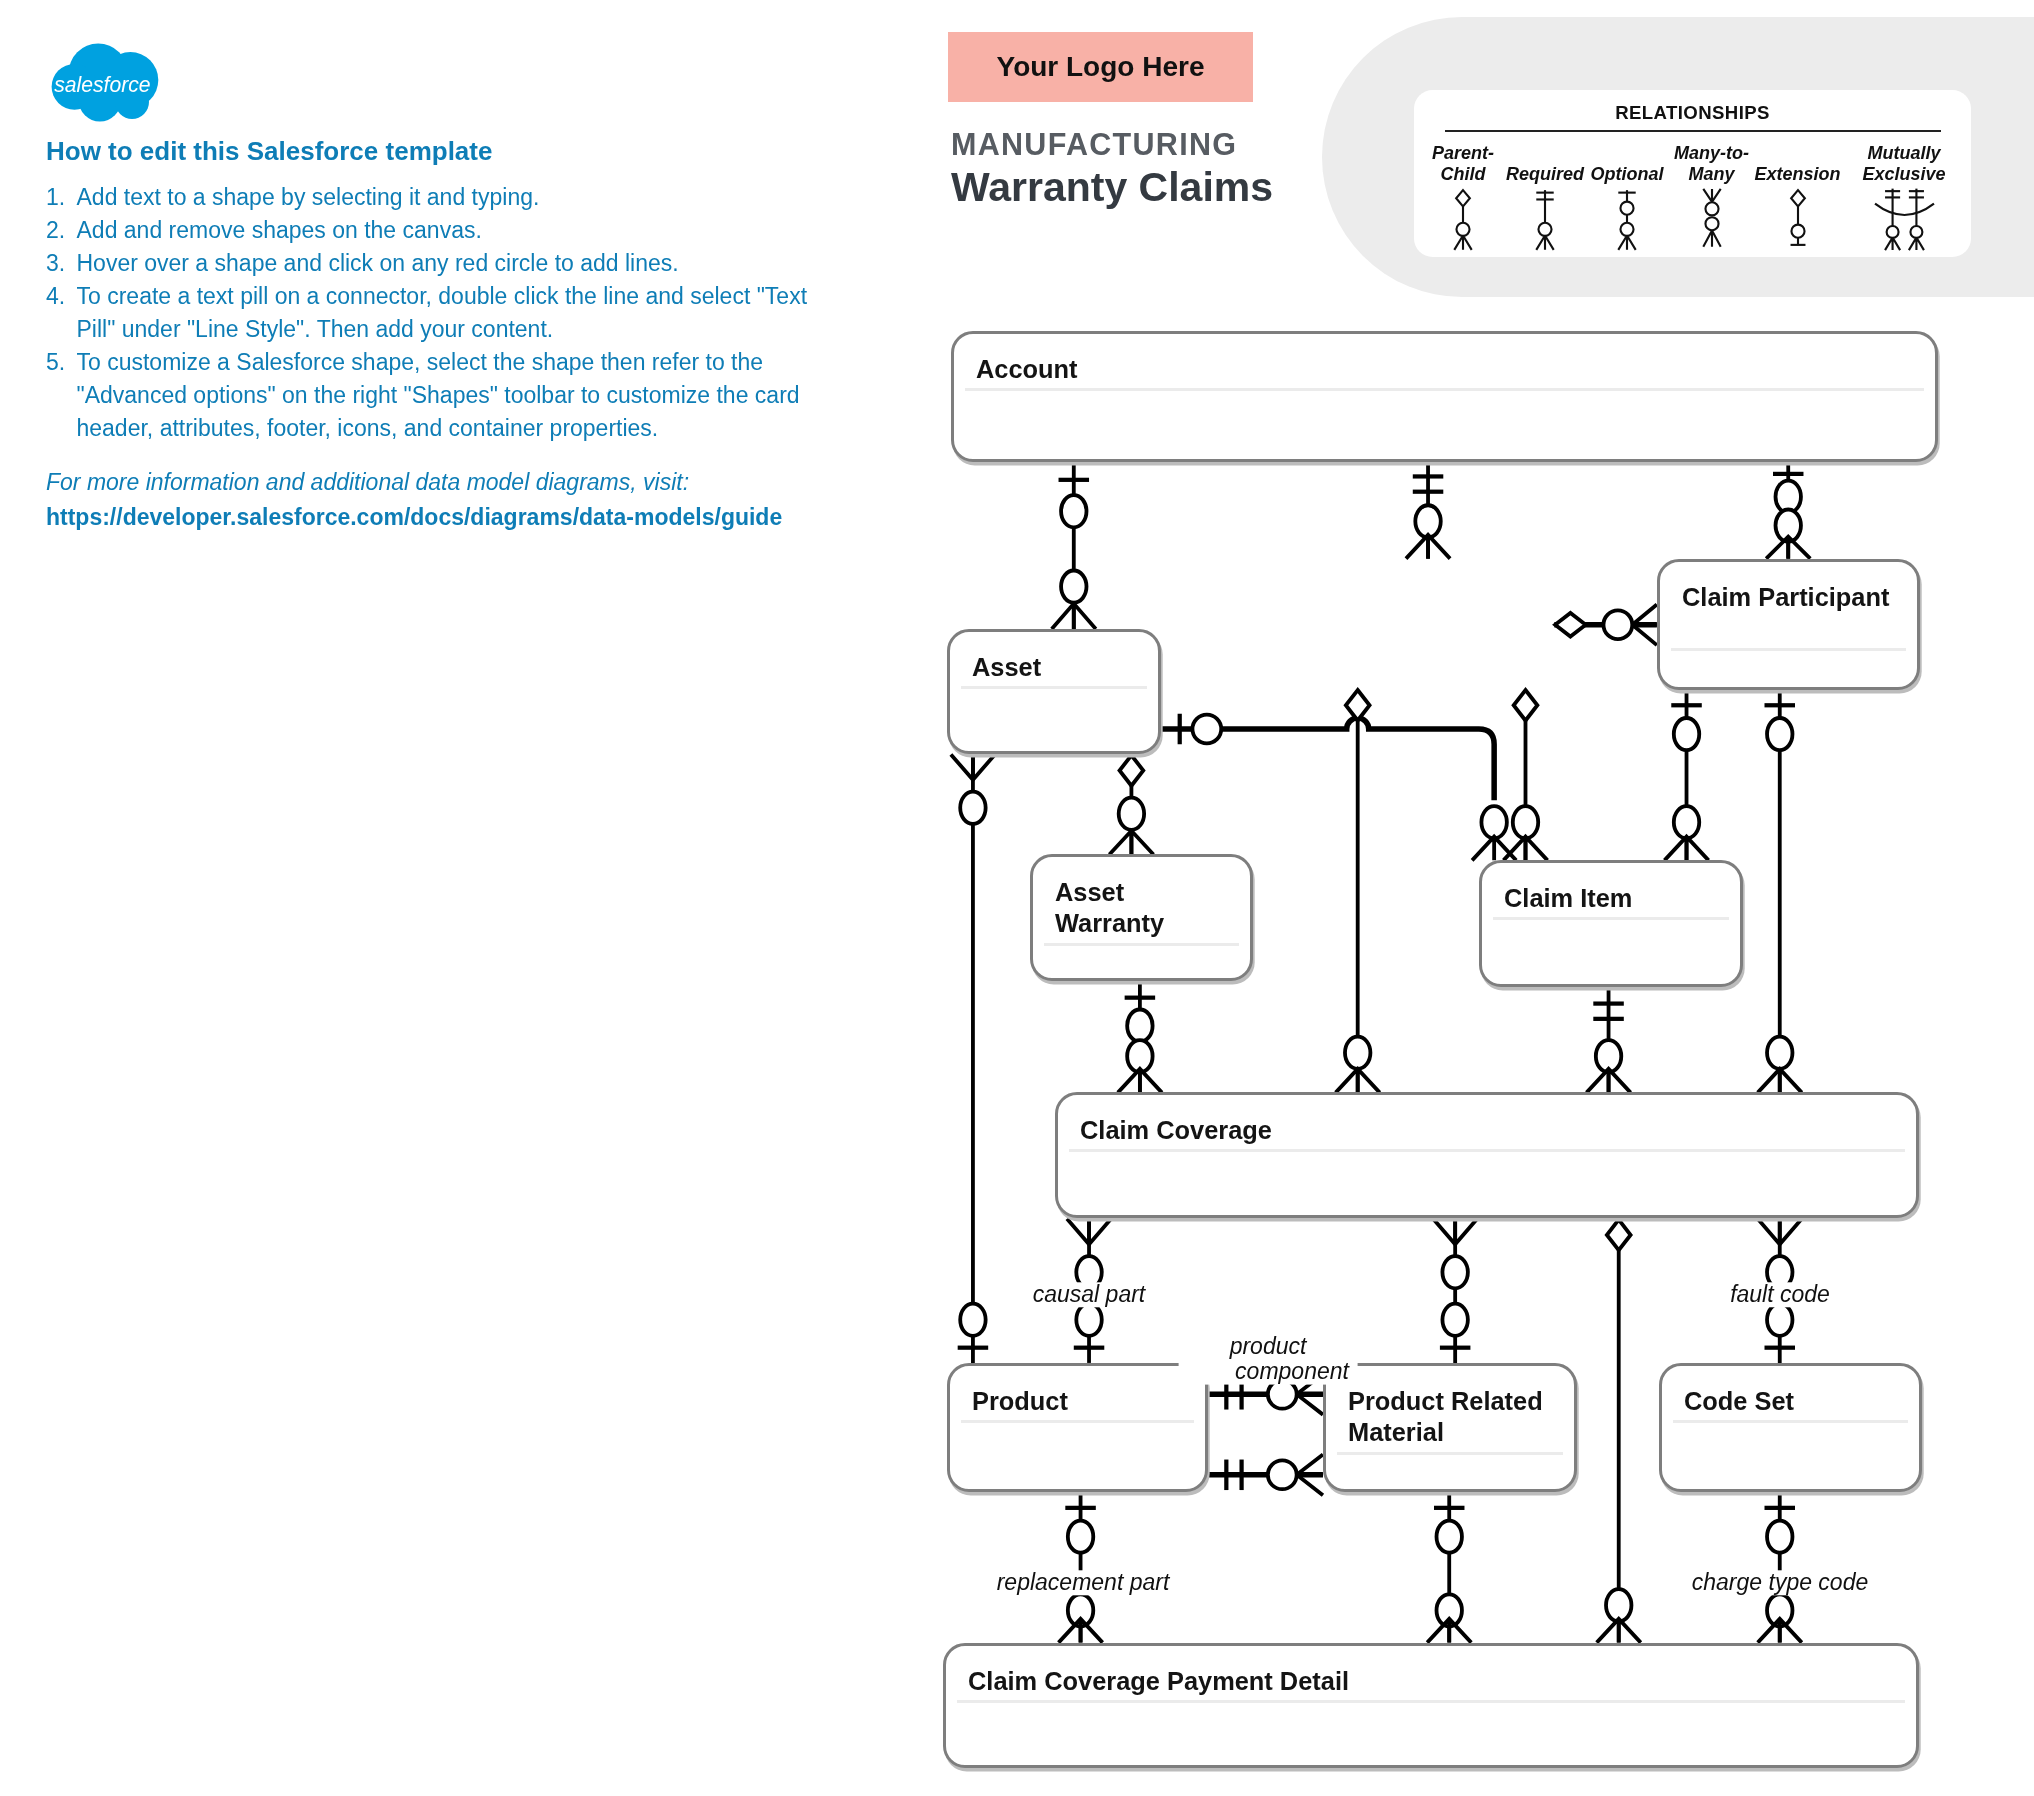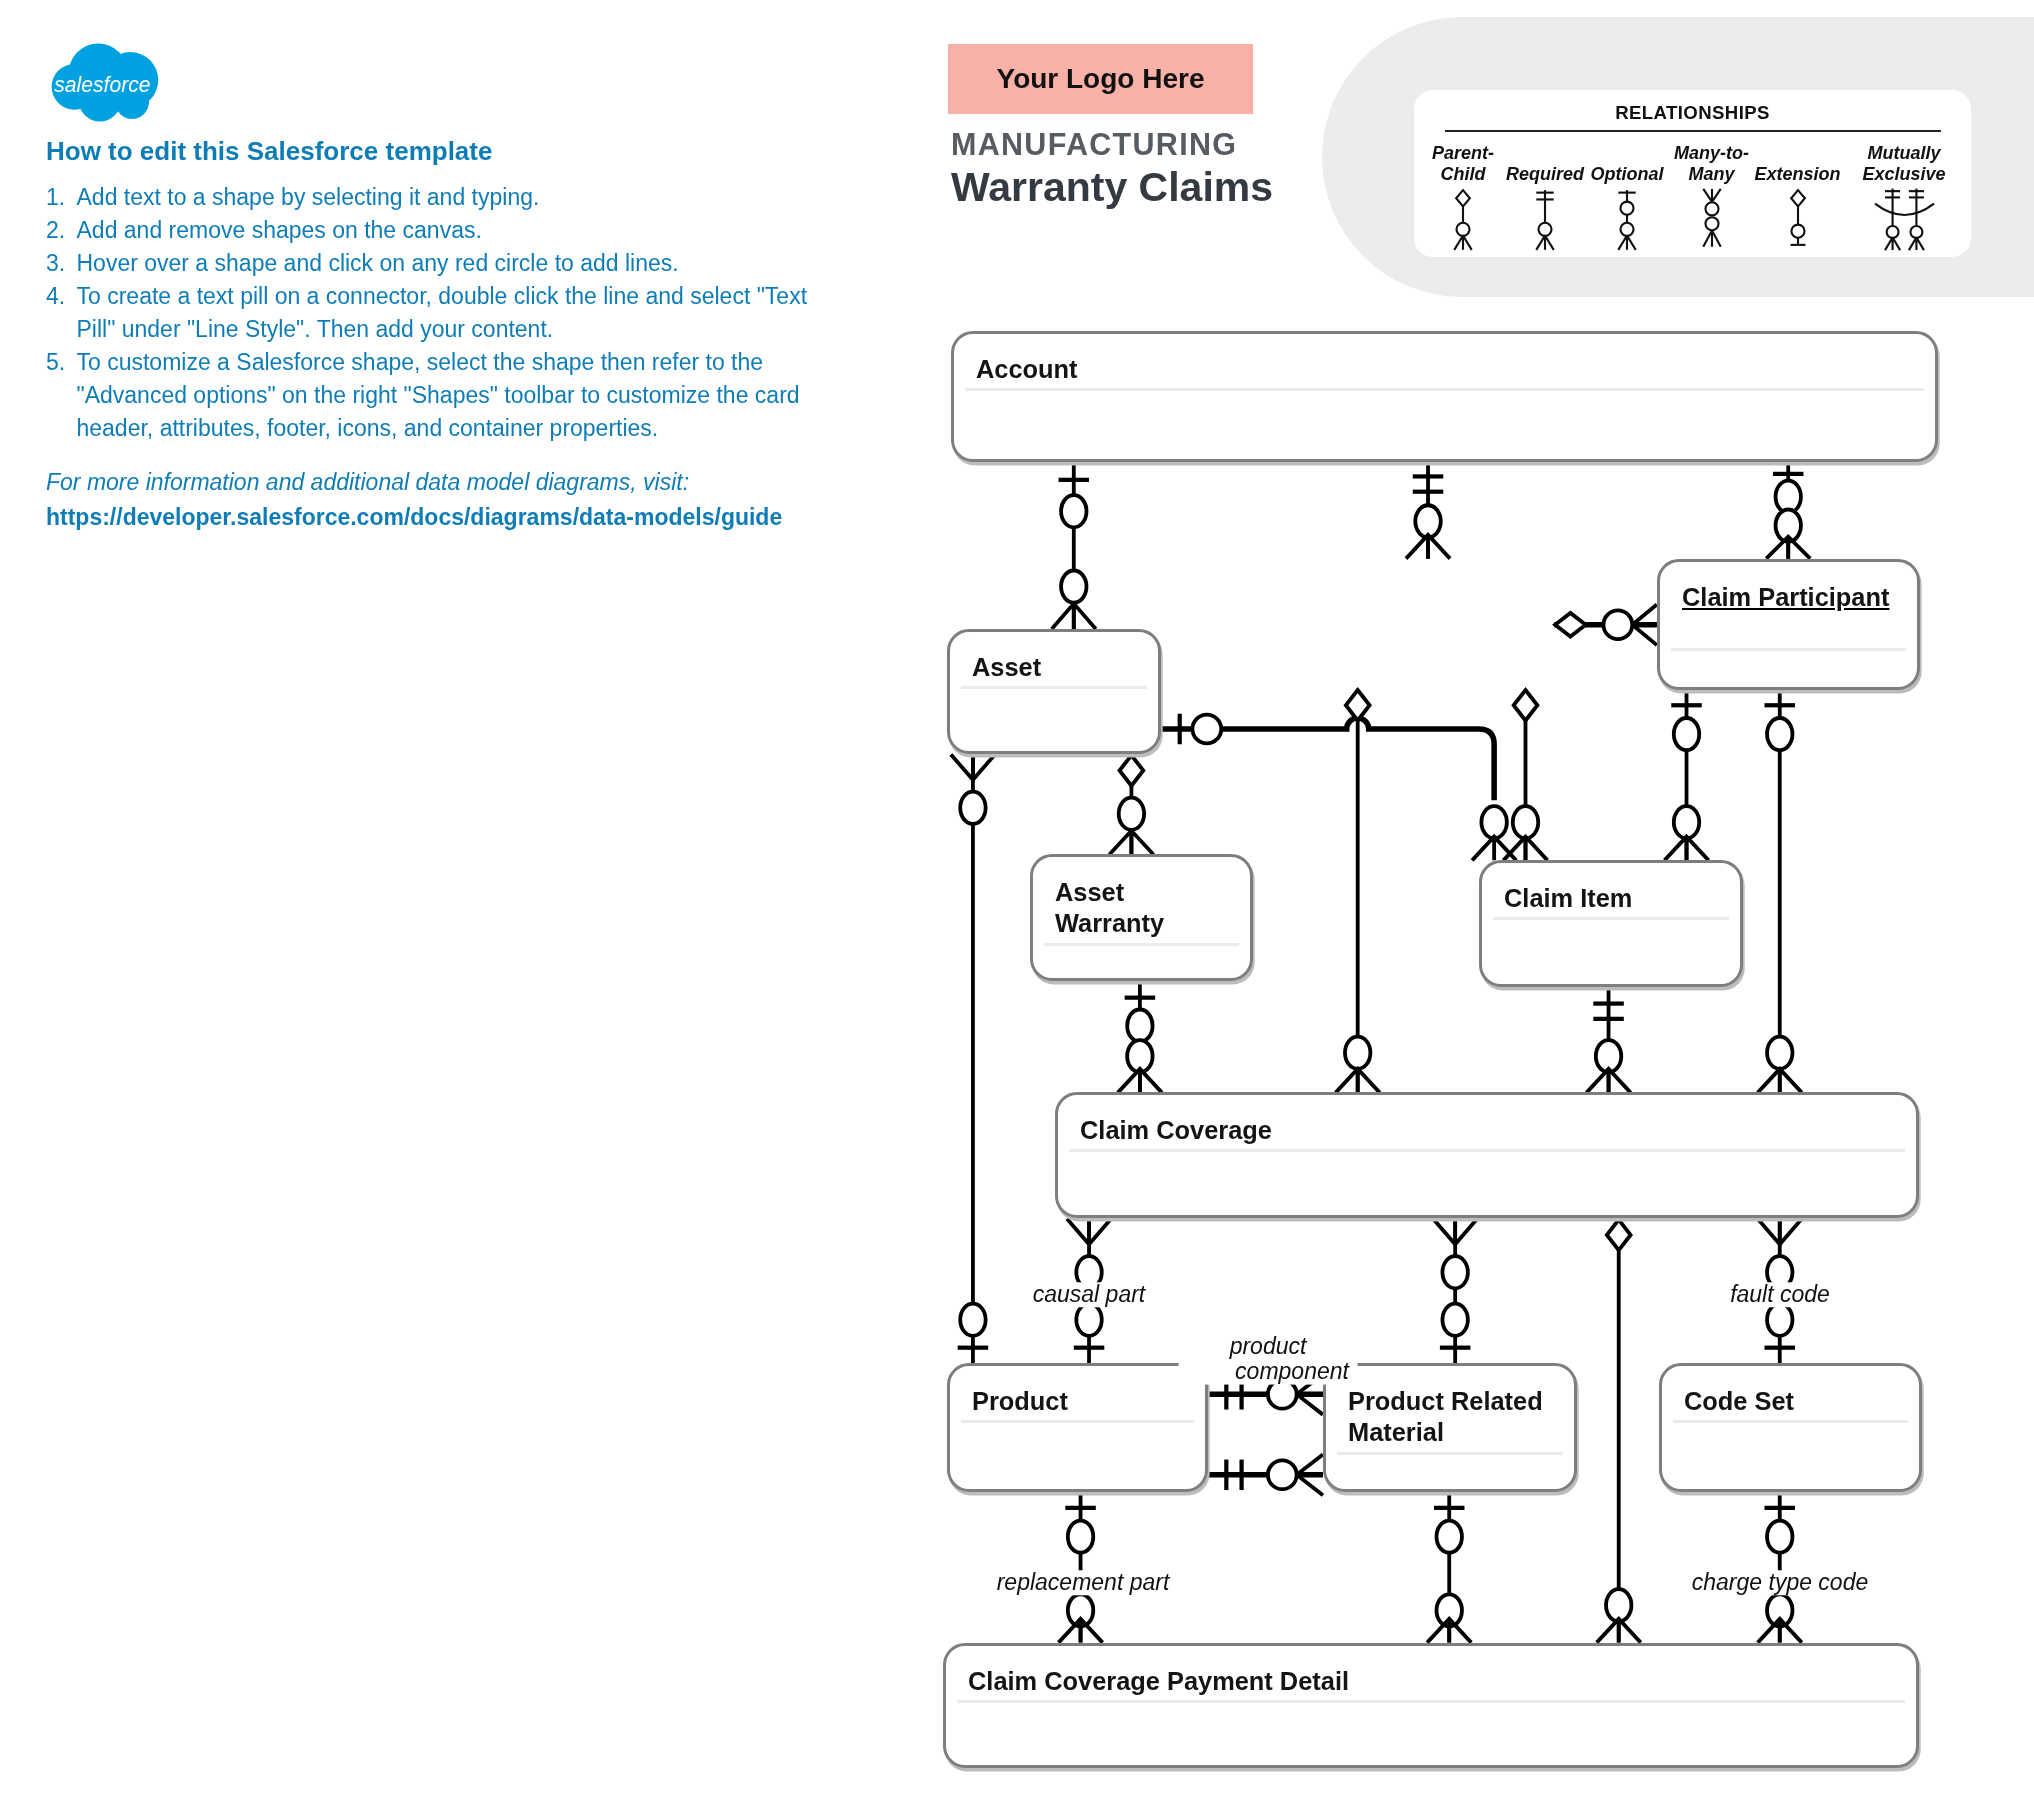--- a/index.html
+++ b/index.html
@@ -11,21 +11,21 @@
   .instructions h1{font-size:26px;font-weight:bold;margin:0 0 13.6px 0;color:#0e7db6;}
   .steps{margin:0;padding:0;list-style:none;}
   .steps li{display:flex;font-size:23px;line-height:33px;}
   .steps .num{flex:0 0 30.5px;}
   .steps .txt{flex:1;}
   .note{font-style:italic;font-size:23px;margin-top:24px;}
   .dev-link{display:block;font-weight:bold;font-size:23px;margin-top:8.5px;color:#0e7db6;text-decoration:none;}
 
   
   .legend-blob{position:absolute;left:1322px;top:17px;width:712px;height:280px;background:#ececec;border-radius:144px 0 0 144px;}
-  .logo-placeholder{position:absolute;left:948px;top:44px;width:305px;height:70px;background:#f8b1a7;display:flex;align-items:center;justify-content:center;font-size:28px;font-weight:bold;color:#111;}
+  .logo-placeholder{position:absolute;left:948px;top:32px;width:305px;height:70px;background:#f8b1a7;display:flex;align-items:center;justify-content:center;font-size:28px;font-weight:bold;color:#111;}
   .category{position:absolute;left:951px;top:127px;font-size:30.5px;font-weight:bold;letter-spacing:1.3px;color:#575c62;}
   .doc-title{position:absolute;left:951px;top:164px;font-size:41px;font-weight:bold;color:#343a41;}
 
   
   .legend-card{position:absolute;left:1414px;top:90px;width:557px;height:167px;background:#fff;border-radius:18.6px;}
   .legend-title{position:absolute;top:12px;left:0;right:0;text-align:center;font-size:18.6px;font-weight:bold;color:#111;letter-spacing:0.4px;}
   .legend-rule{position:absolute;top:40px;left:30.5px;right:30.5px;height:1.7px;background:#222;}
   .legend-col{position:absolute;top:49px;display:flex;flex-direction:column;align-items:center;}
   .legend-label{height:46px;display:flex;flex-direction:column;justify-content:flex-end;text-align:center;font-size:18px;font-weight:bold;font-style:italic;color:#111;line-height:21px;}
   .legend-col svg{margin-top:1.7px;}
@@ -364,21 +364,21 @@
       <path class="crow" d="M2074 1938 L2100 1910 L2126 1938 M2100 1938 L2100 1910"></path>
     </g>
   </svg>
 
   <div class="entity" style="left:951px;top:331px;width:987px;height:131px;">
     <div class="etitle">Account</div>
       <div class="sep"></div>
   </div>
 
 
-  <div class="entity" style="left:1657px;top:559px;width:263px;height:131px;text-decoration:underline;">
+  <div class="entity" style="left:1657px;top:559px;width:263px;height:131px;">
     <div class="etitle">Claim Participant</div>
       <div class="sep two"></div>
   </div>
 
   <div class="entity" style="left:947px;top:629px;width:214px;height:125px;">
     <div class="etitle">Asset</div>
       <div class="sep"></div>
   </div>
 
   <div class="entity" style="left:1030px;top:854px;width:223px;height:127px;">

